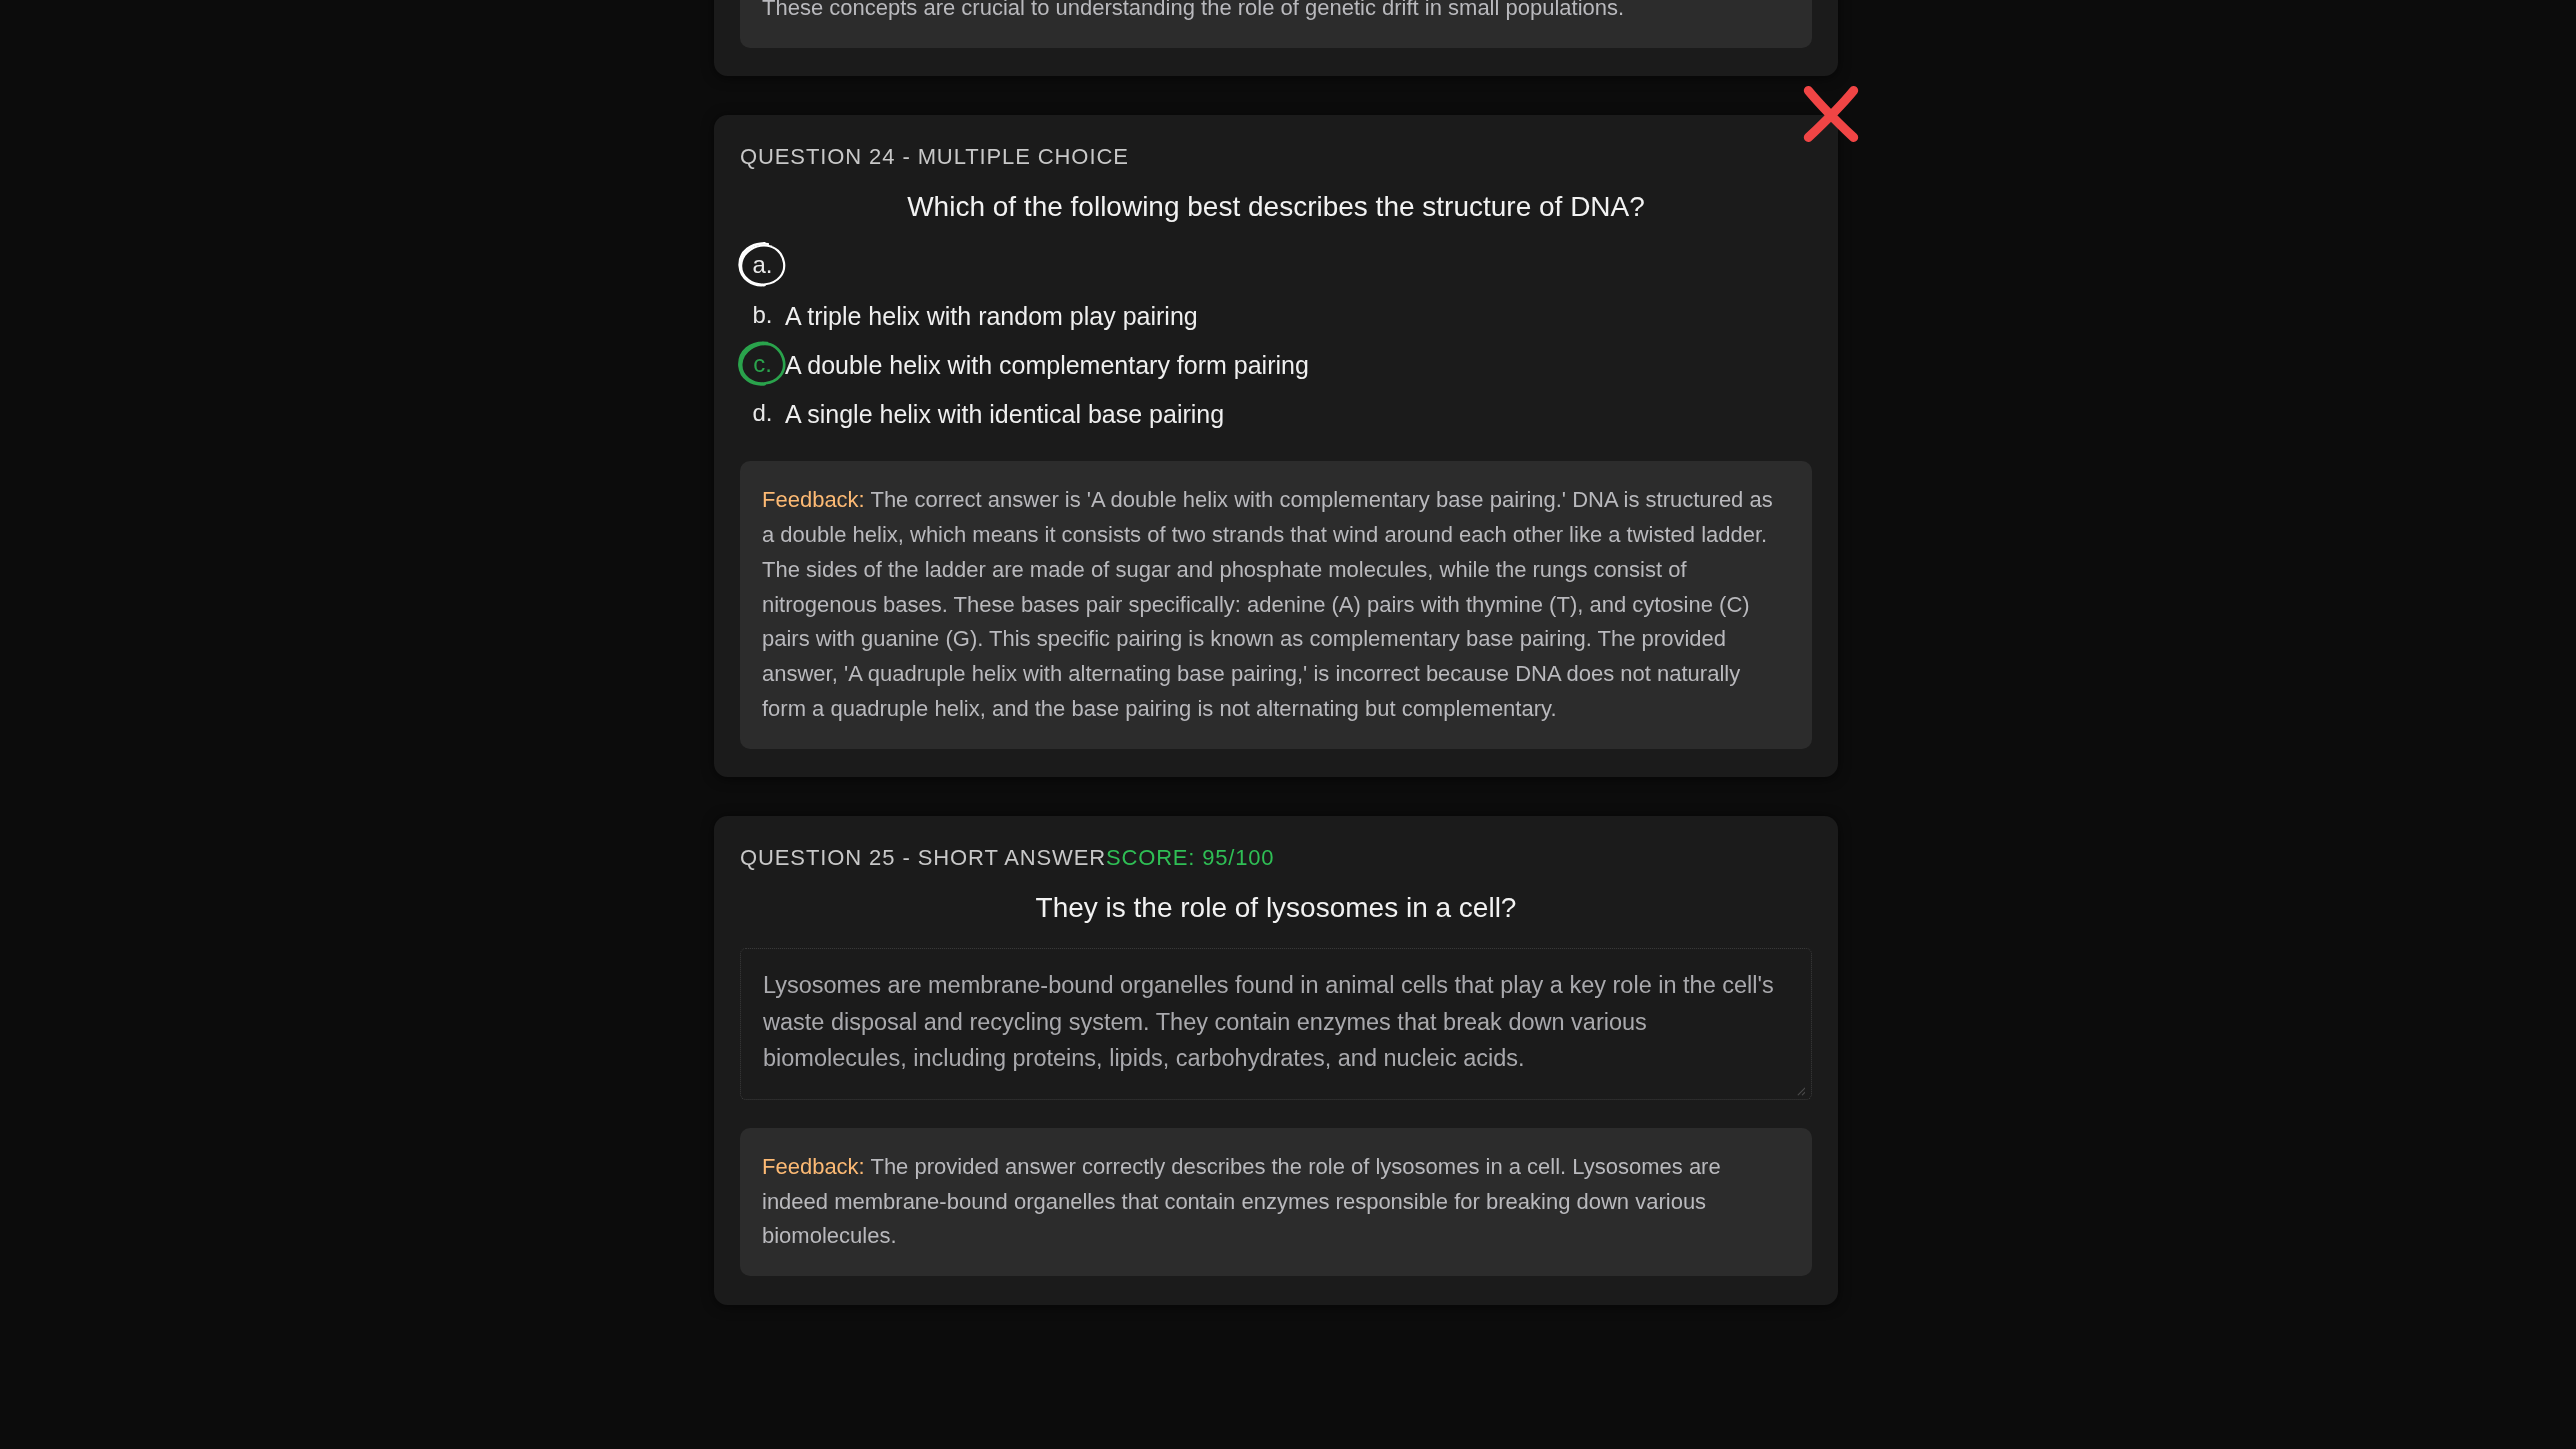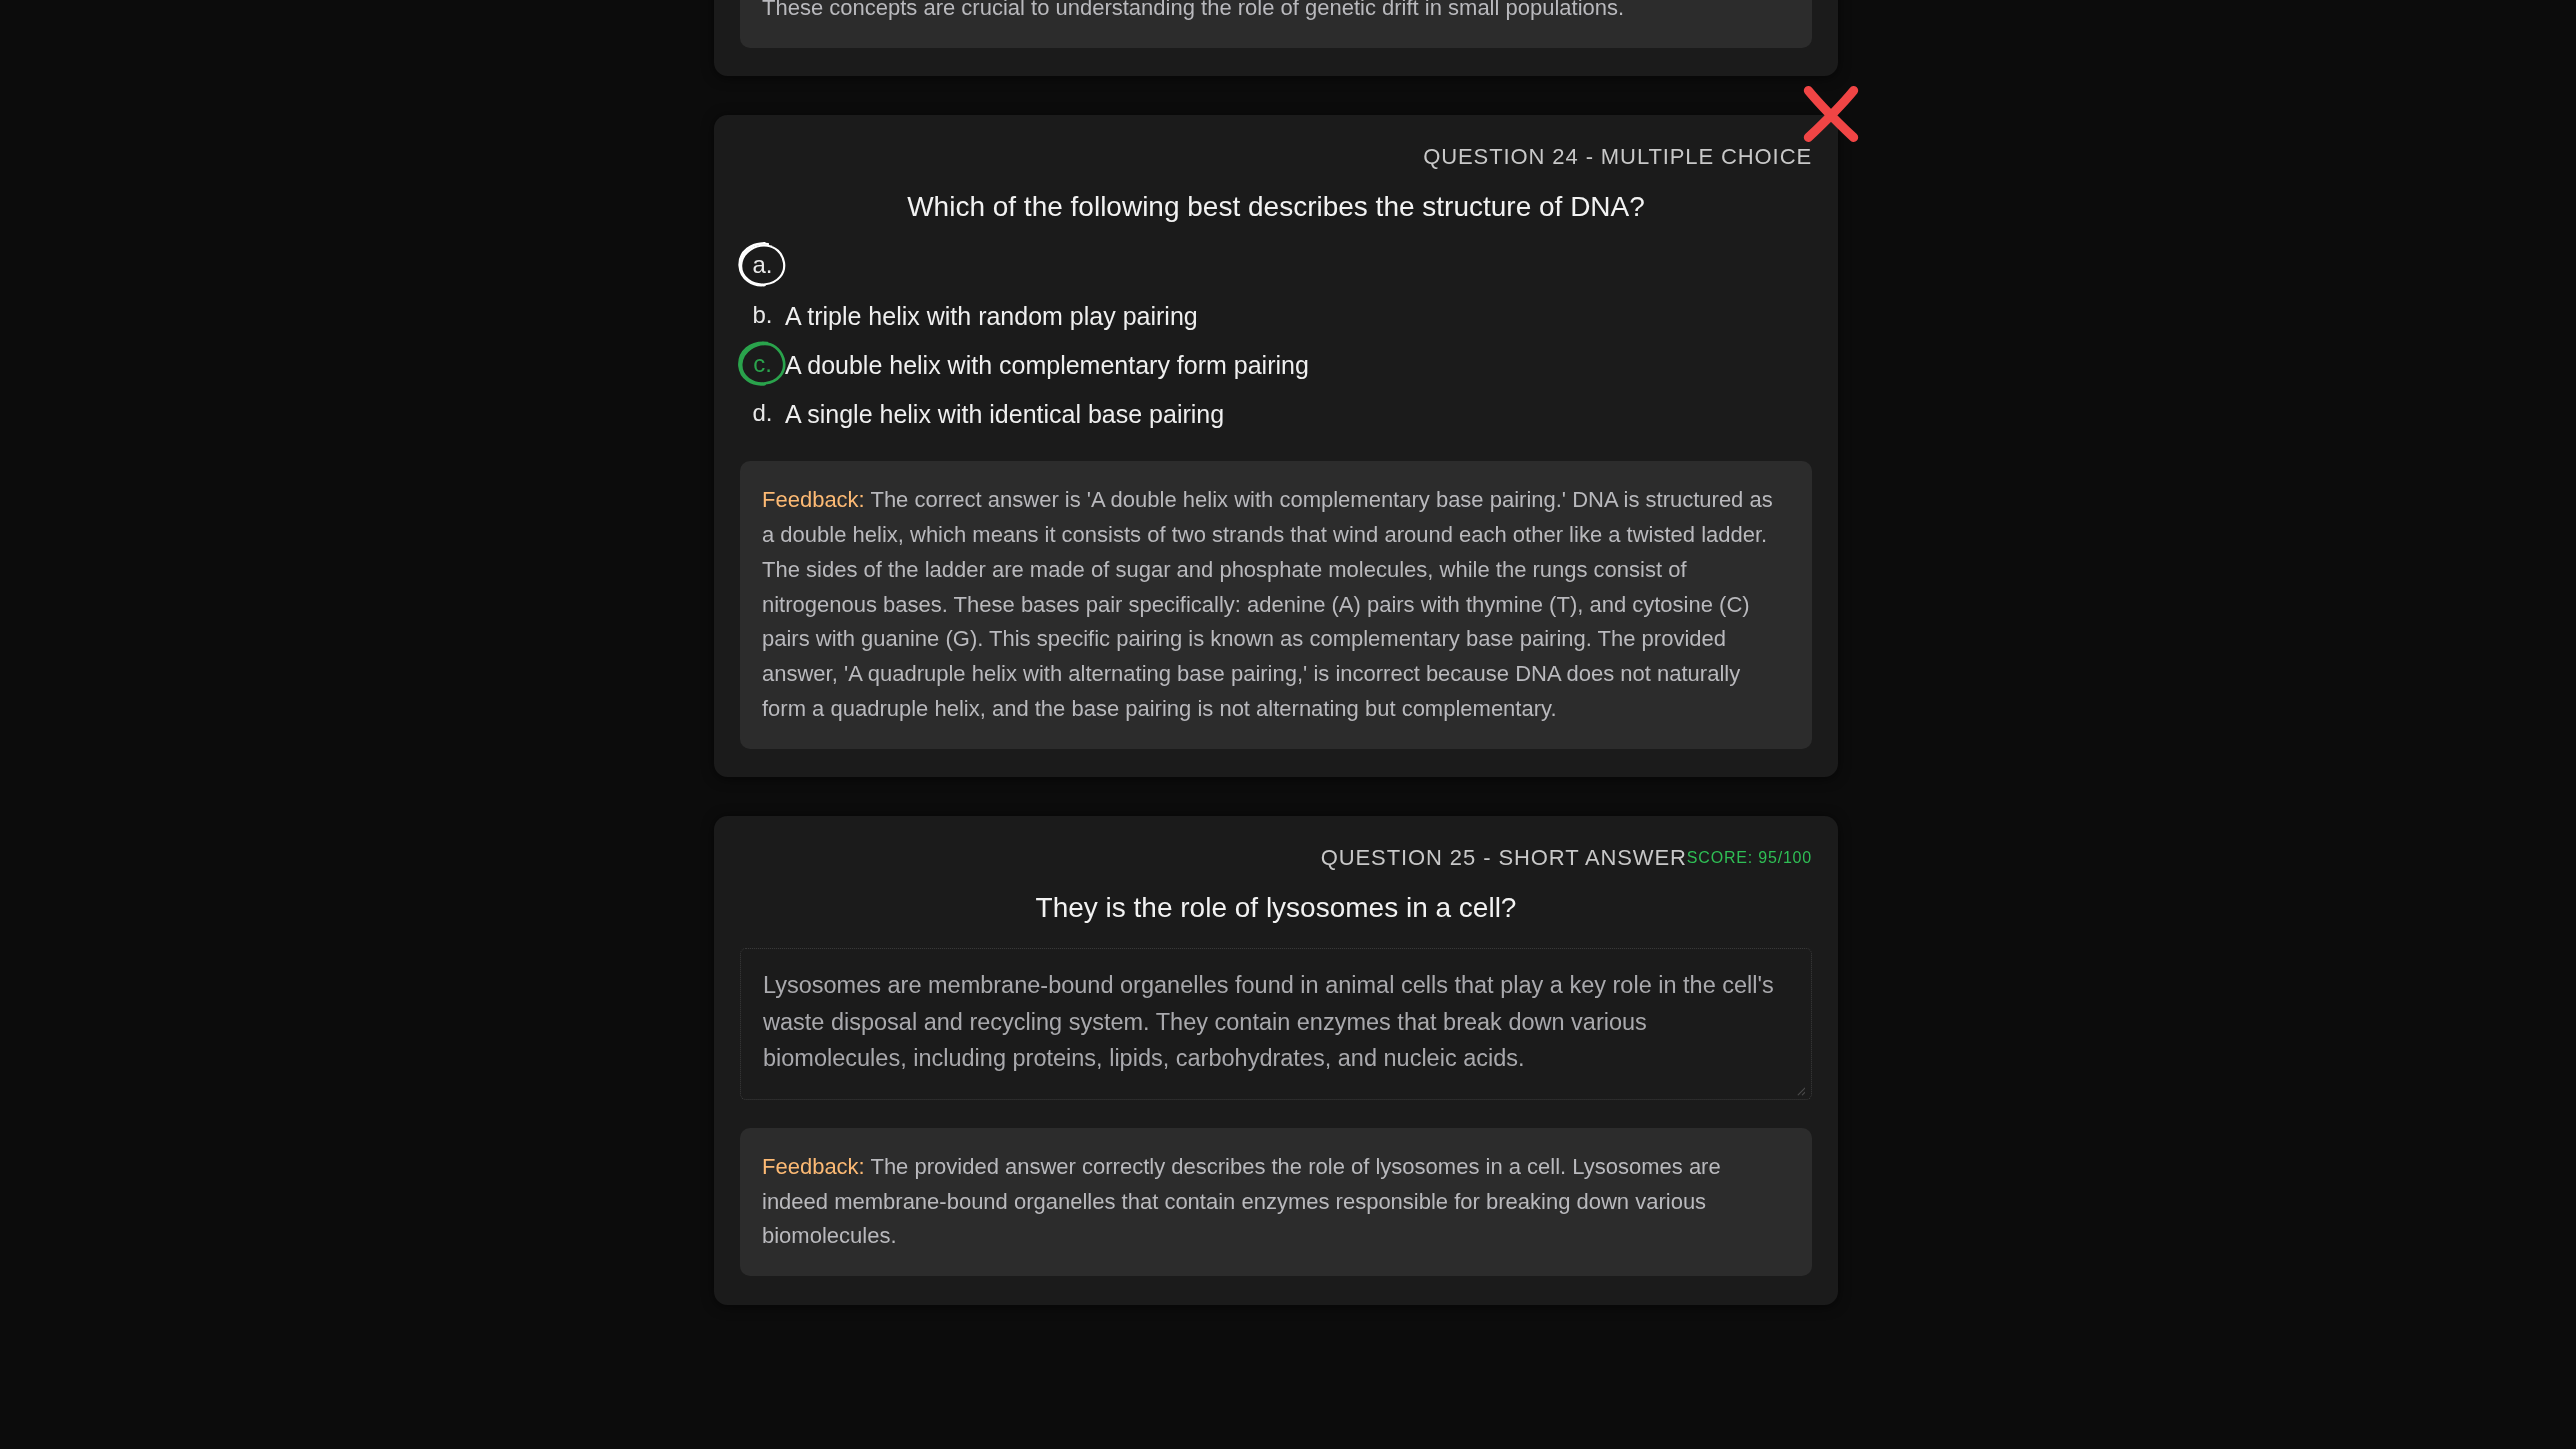--- a/index.html
+++ b/index.html
@@ -36,34 +36,34 @@
     position: relative;
     background: #1b1b1b;
     border-radius: 13.4px;
     padding: 28.5px 26px 28.5px 26px;
     box-shadow: 0 1.7px 11.7px rgba(0,0,0,0.55);
   }
 
   .card-header {
     display: flex;
     align-items: center;
-    justify-content: flex-end;
+    justify-content: flex-start;
     margin-bottom: 19px;
   }
 
   .q-label {
     font-size: 22px;
     letter-spacing: 0.9px;
     color: #c8c8c8;
     text-transform: uppercase;
     white-space: nowrap;
   }
 
   .q-score {
-    font-size: 16px;
+    font-size: 22px;
     letter-spacing: 0.8px;
     color: #2fbf55;
     font-weight: 400;
     white-space: nowrap;
   }
 
   .q-text {
     font-size: 28px;
     line-height: 1.3;
     color: #f2f2f2;

